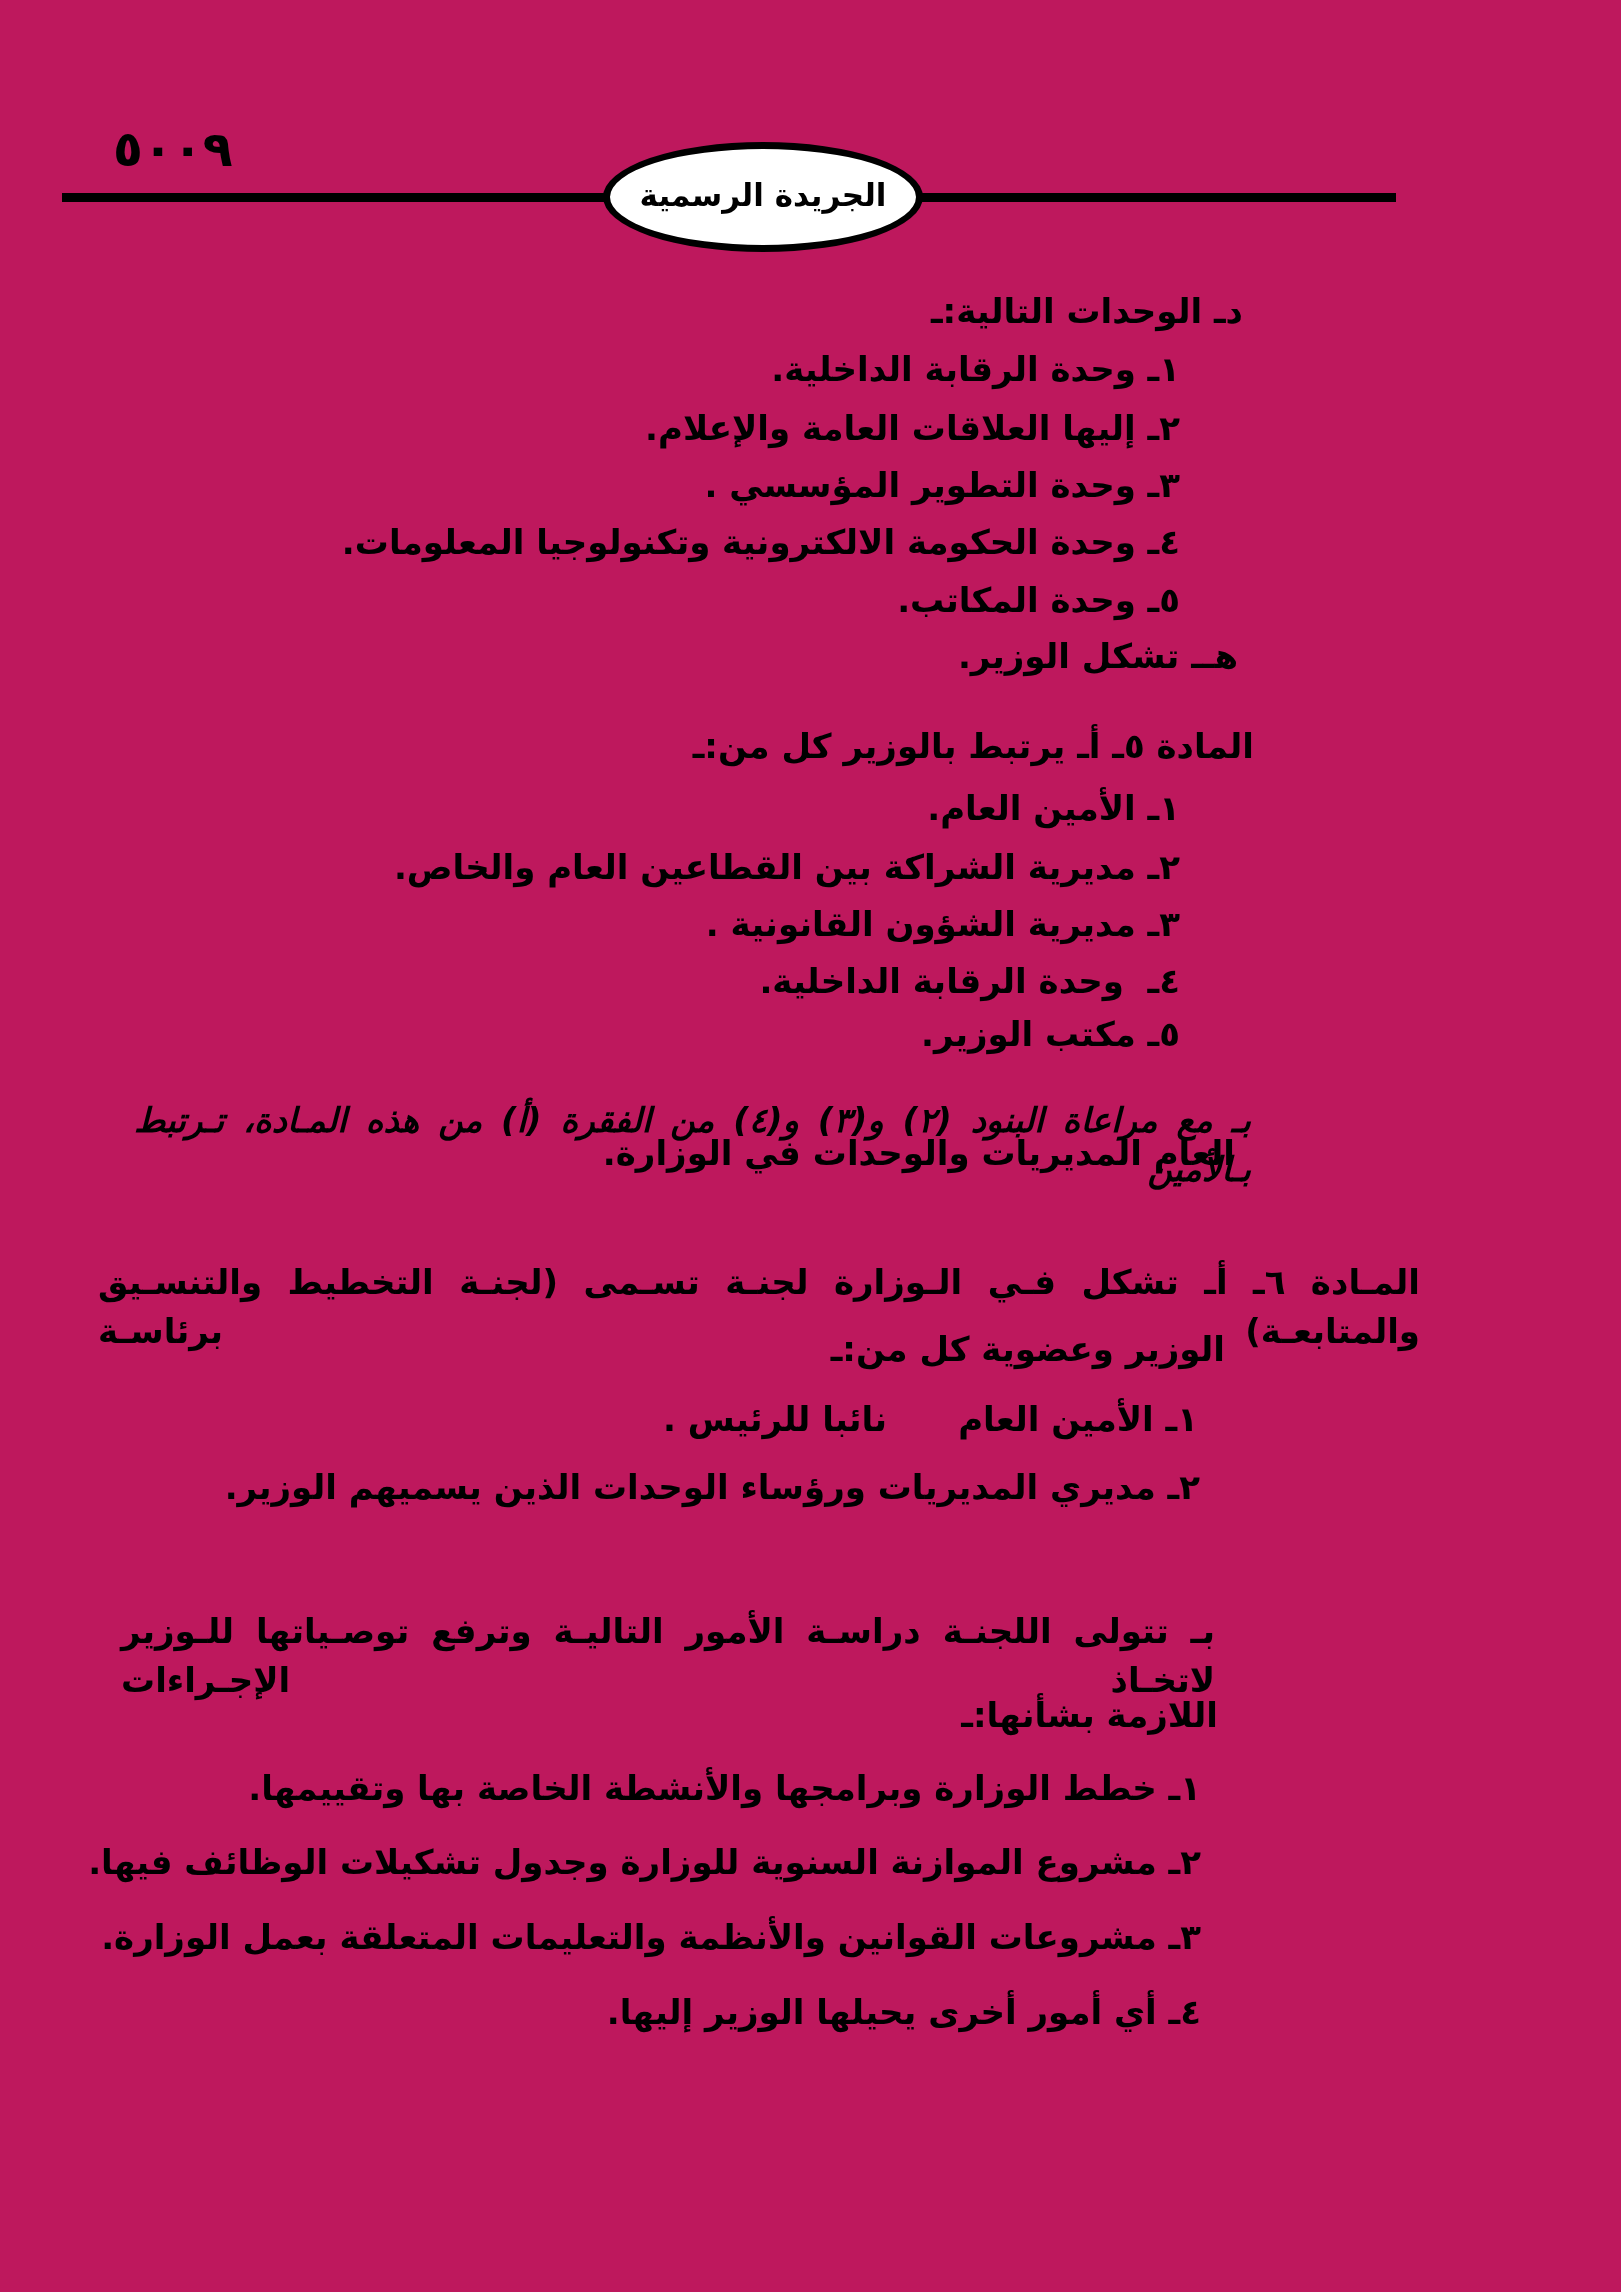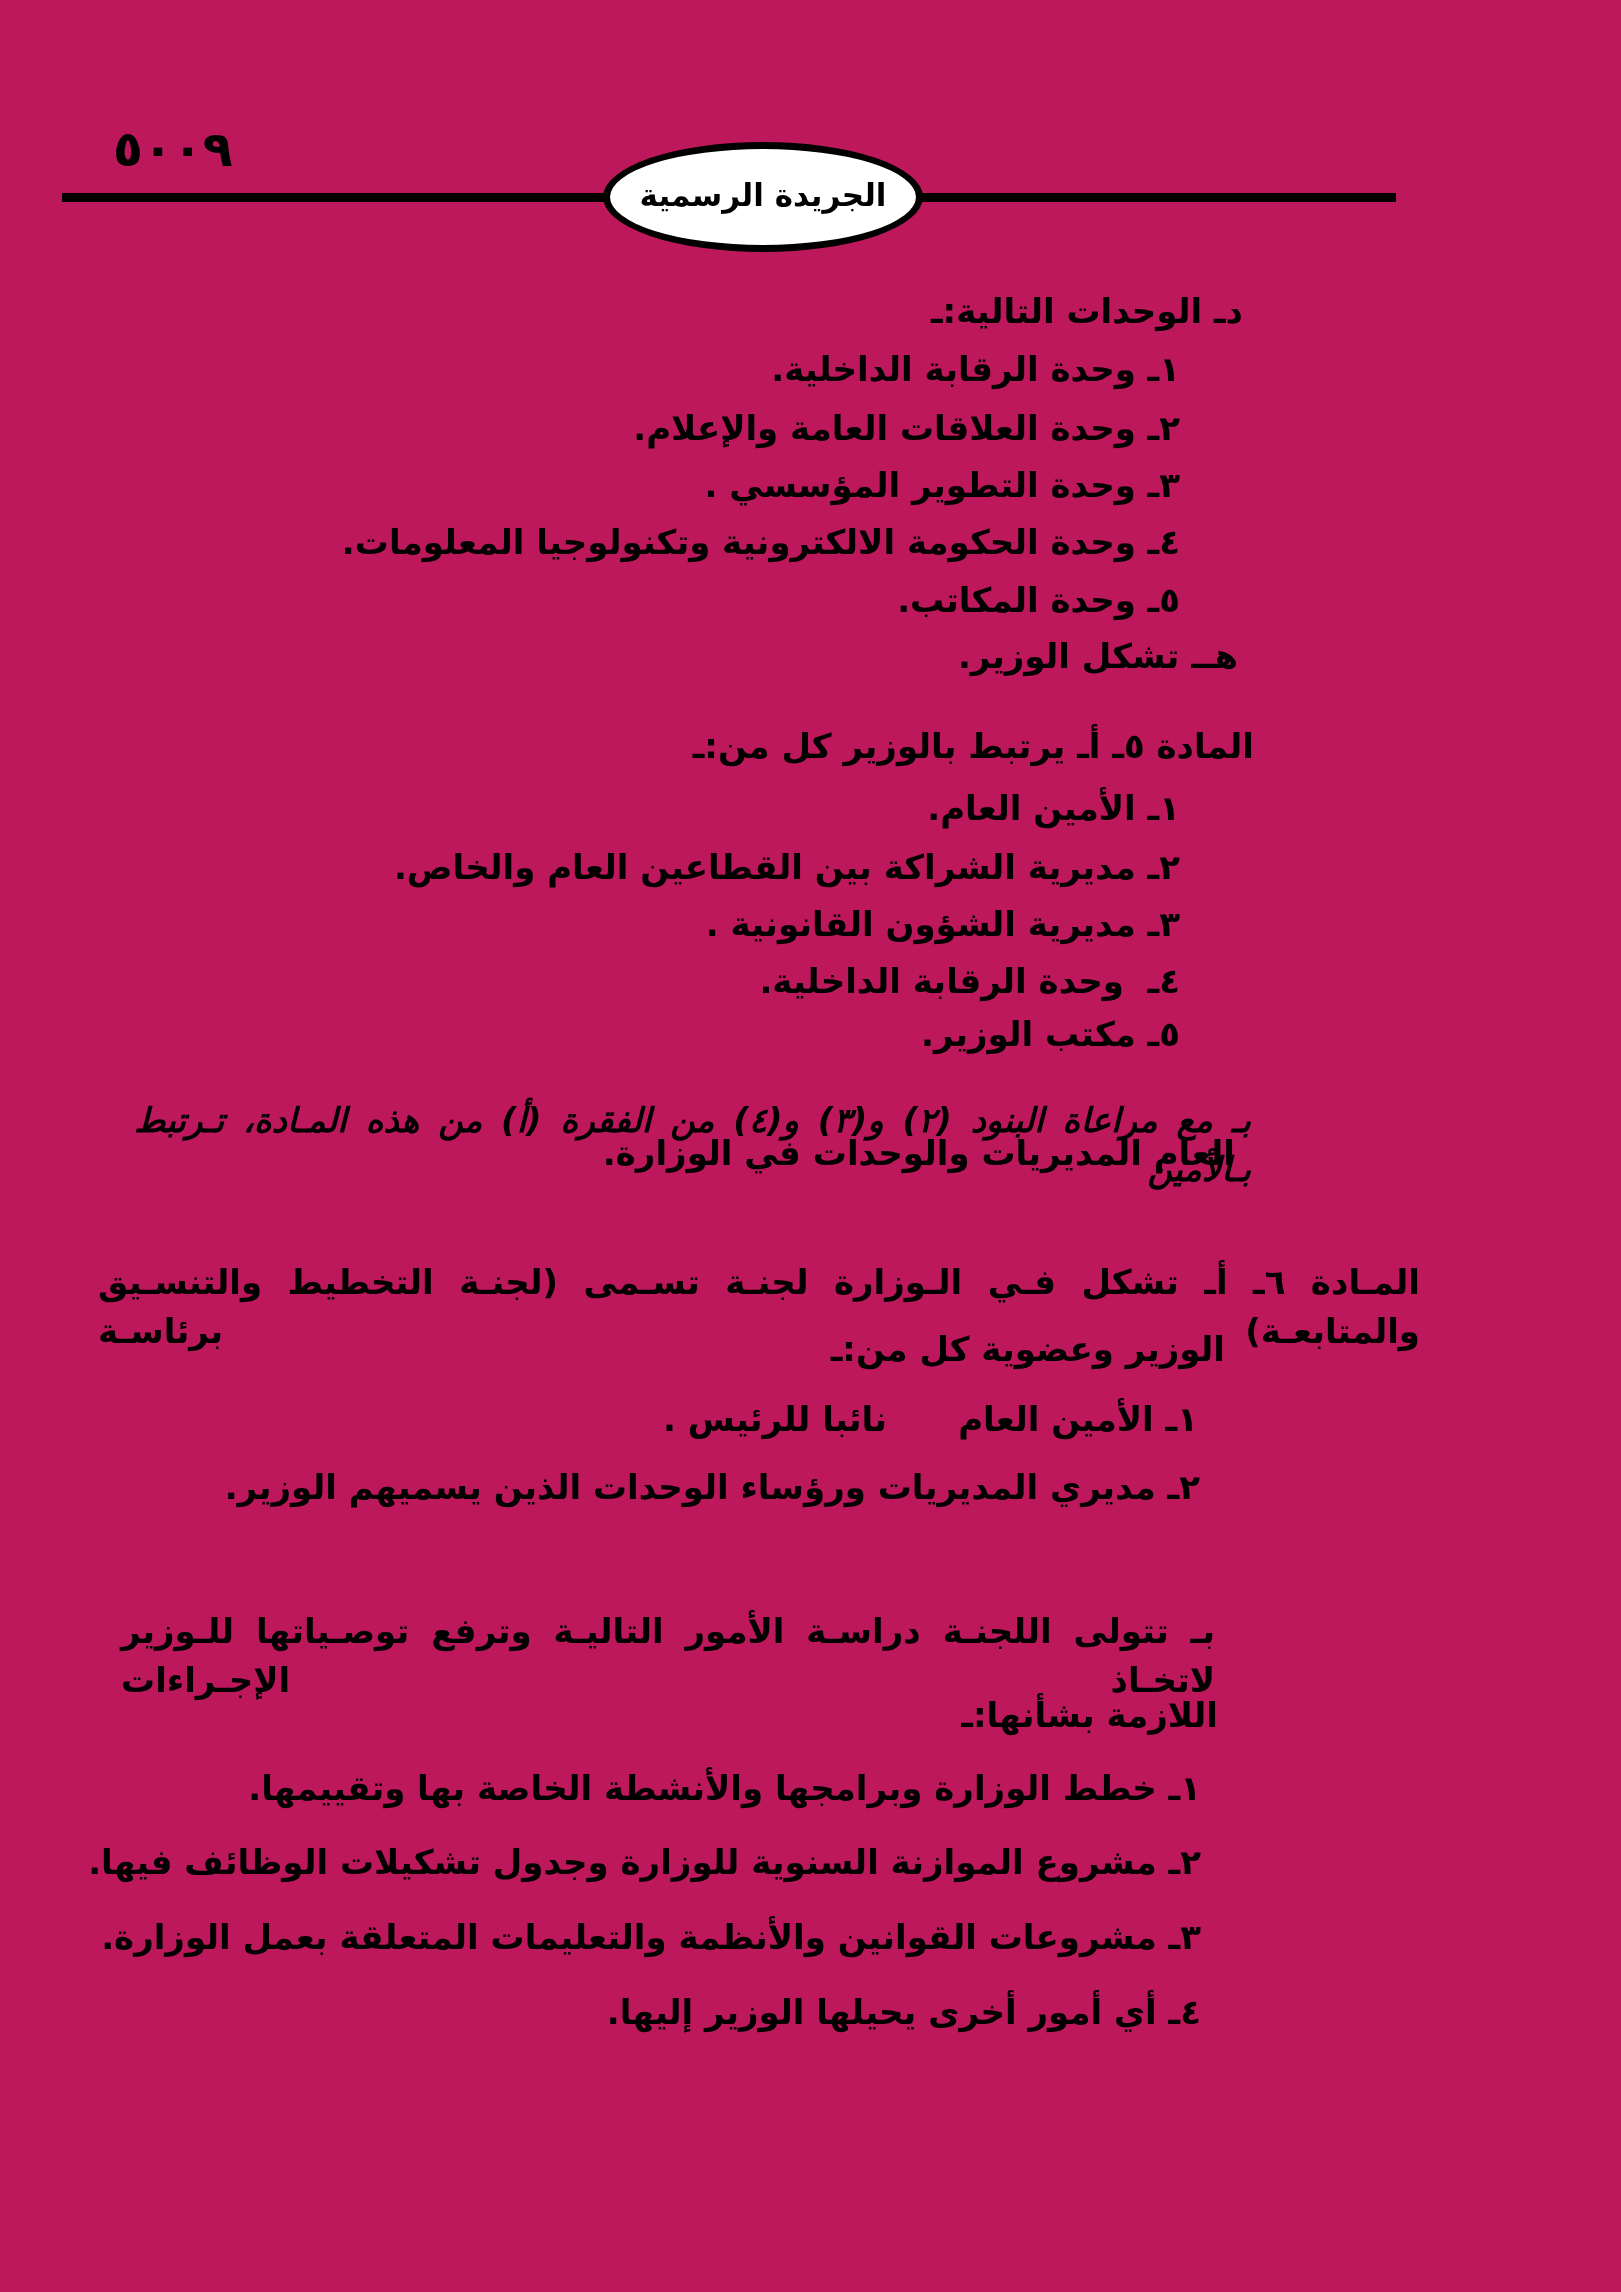--- a/index.html
+++ b/index.html
@@ -63,21 +63,21 @@
 <div class="page">
 
   <div class="page-number">٥٠٠٩</div>
   <div class="header-rule"></div>
   <div class="banner-oval">
     <span class="banner-title">الجريدة الرسمية</span>
   </div>
 
   <div class="tline" style="top:287px; right:378px;">دـ الوحدات التالية:ـ</div>
   <div class="tline" style="top:345px; right:441px;">١ـ وحدة الرقابة الداخلية.</div>
-  <div class="tline" style="top:404px; right:441px;">٢ـ وحدة العلاقات العامة والإعلام.</div>
+  <div class="tline" style="top:404px; right:441px;">٢ـ إليها العلاقات العامة والإعلام.</div>
   <div class="tline" style="top:461px; right:441px;">٣ـ وحدة التطوير المؤسسي .</div>
   <div class="tline" style="top:518px; right:441px;">٤ـ وحدة الحكومة الالكترونية وتكنولوجيا المعلومات.</div>
   <div class="tline" style="top:576px; right:441px;">٥ـ وحدة المكاتب.</div>
   <div class="tline" style="top:632px; right:383px;">هــ تشكل الوزير.</div>
 
   <div class="tline" style="top:722px; right:367px;">المادة ٥ـ أـ يرتبط بالوزير كل من:ـ</div>
   <div class="tline" style="top:784px; right:441px;">١ـ الأمين العام.</div>
   <div class="tline" style="top:843px; right:441px;">٢ـ مديرية الشراكة بين القطاعين العام والخاص.</div>
   <div class="tline" style="top:900px; right:441px;">٣ـ مديرية الشؤون القانونية .</div>
   <div class="tline" style="top:957px; right:441px;">٤ـ  وحدة الرقابة الداخلية.</div>

